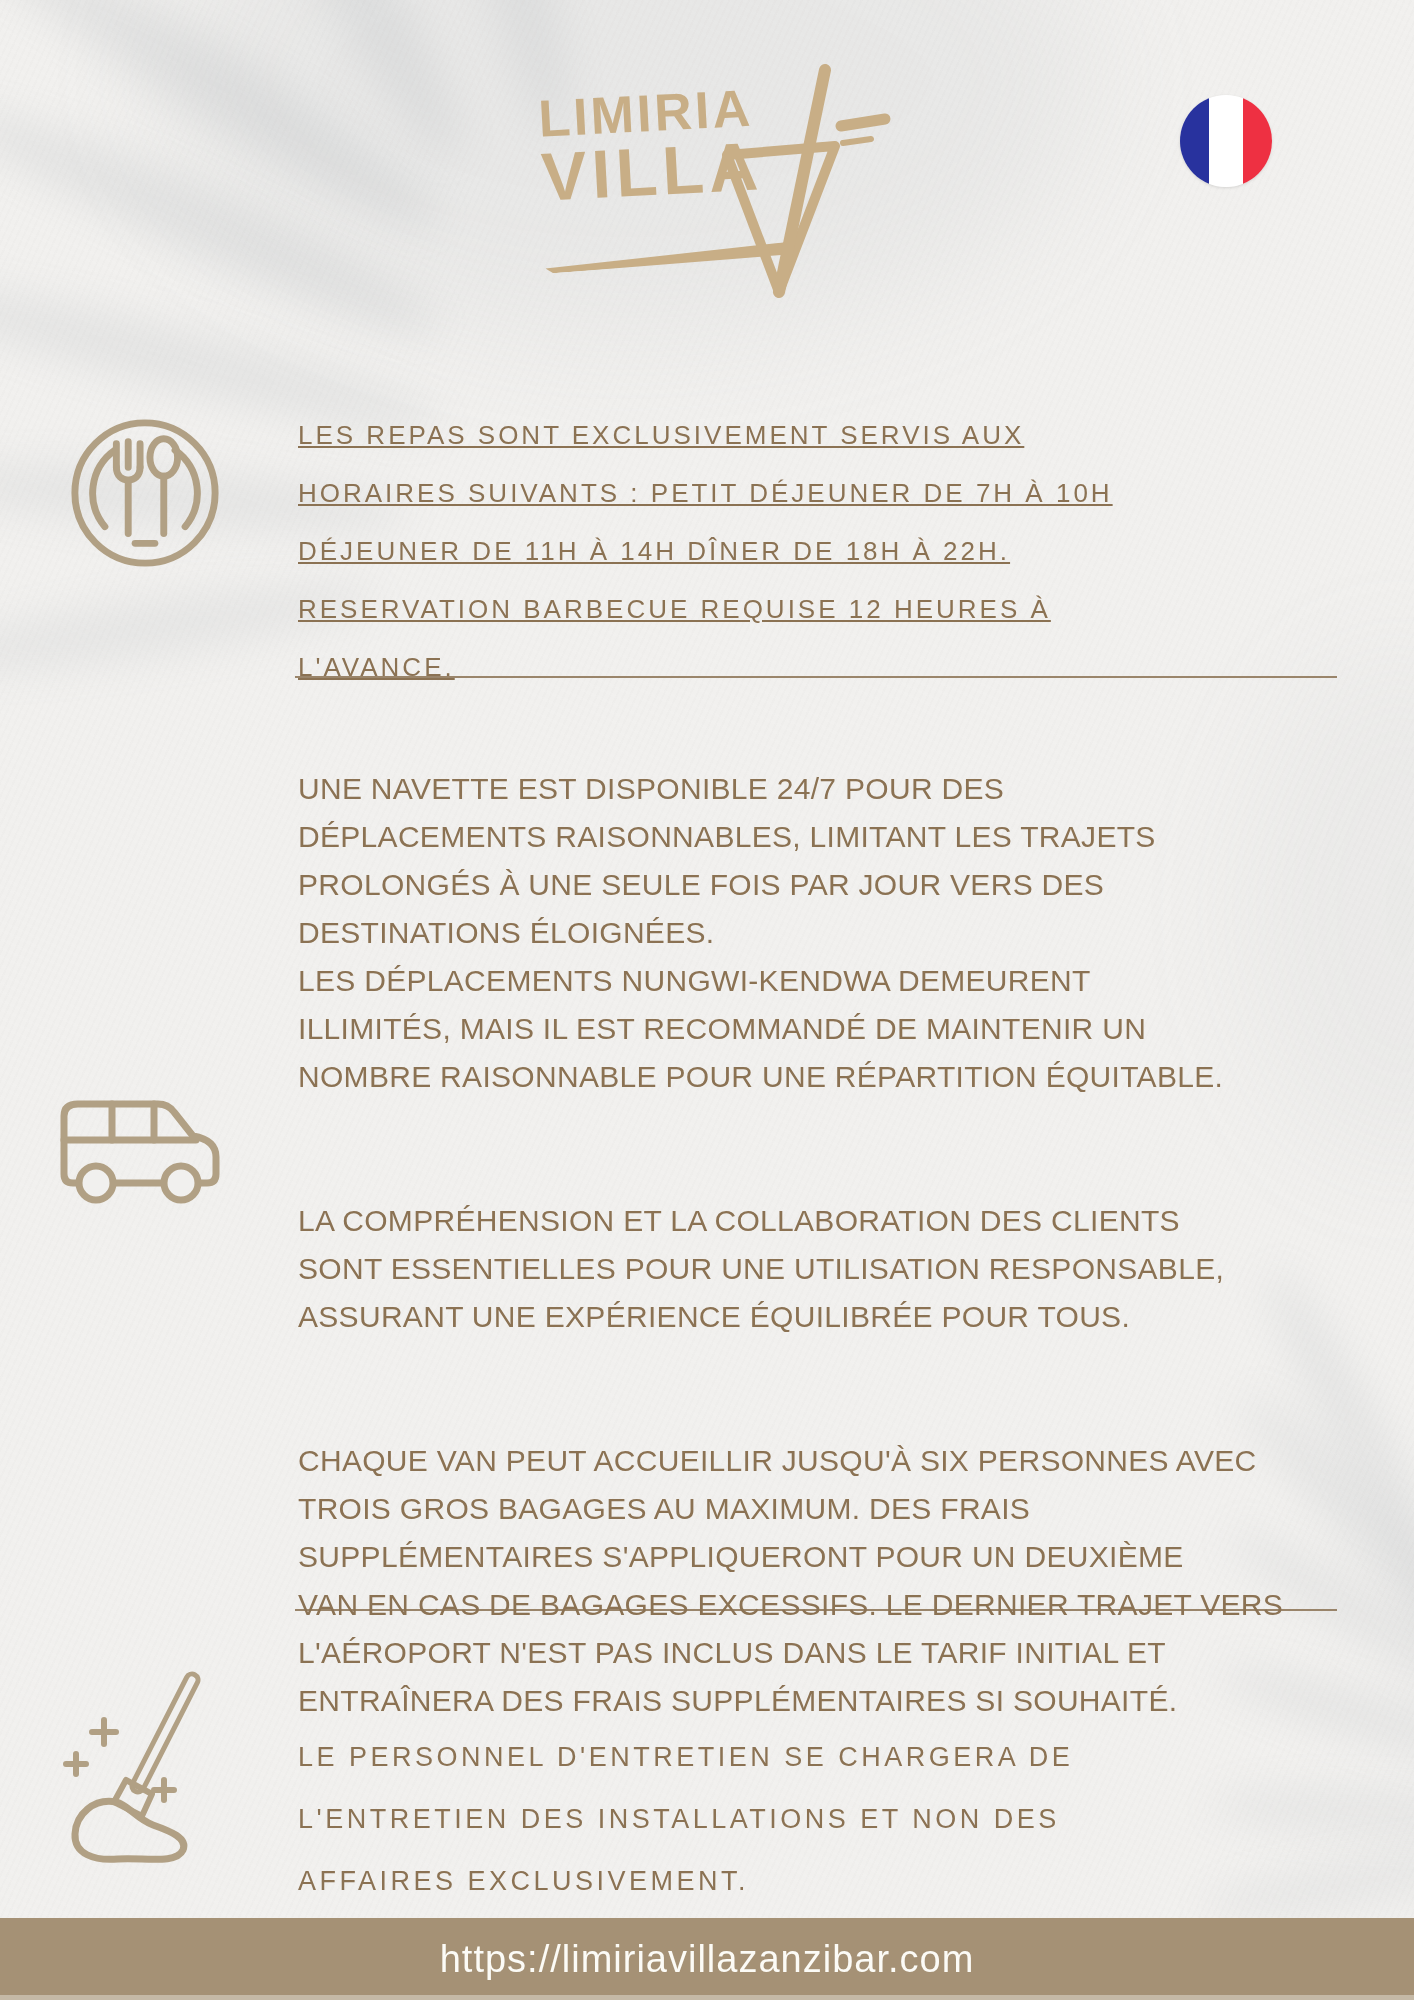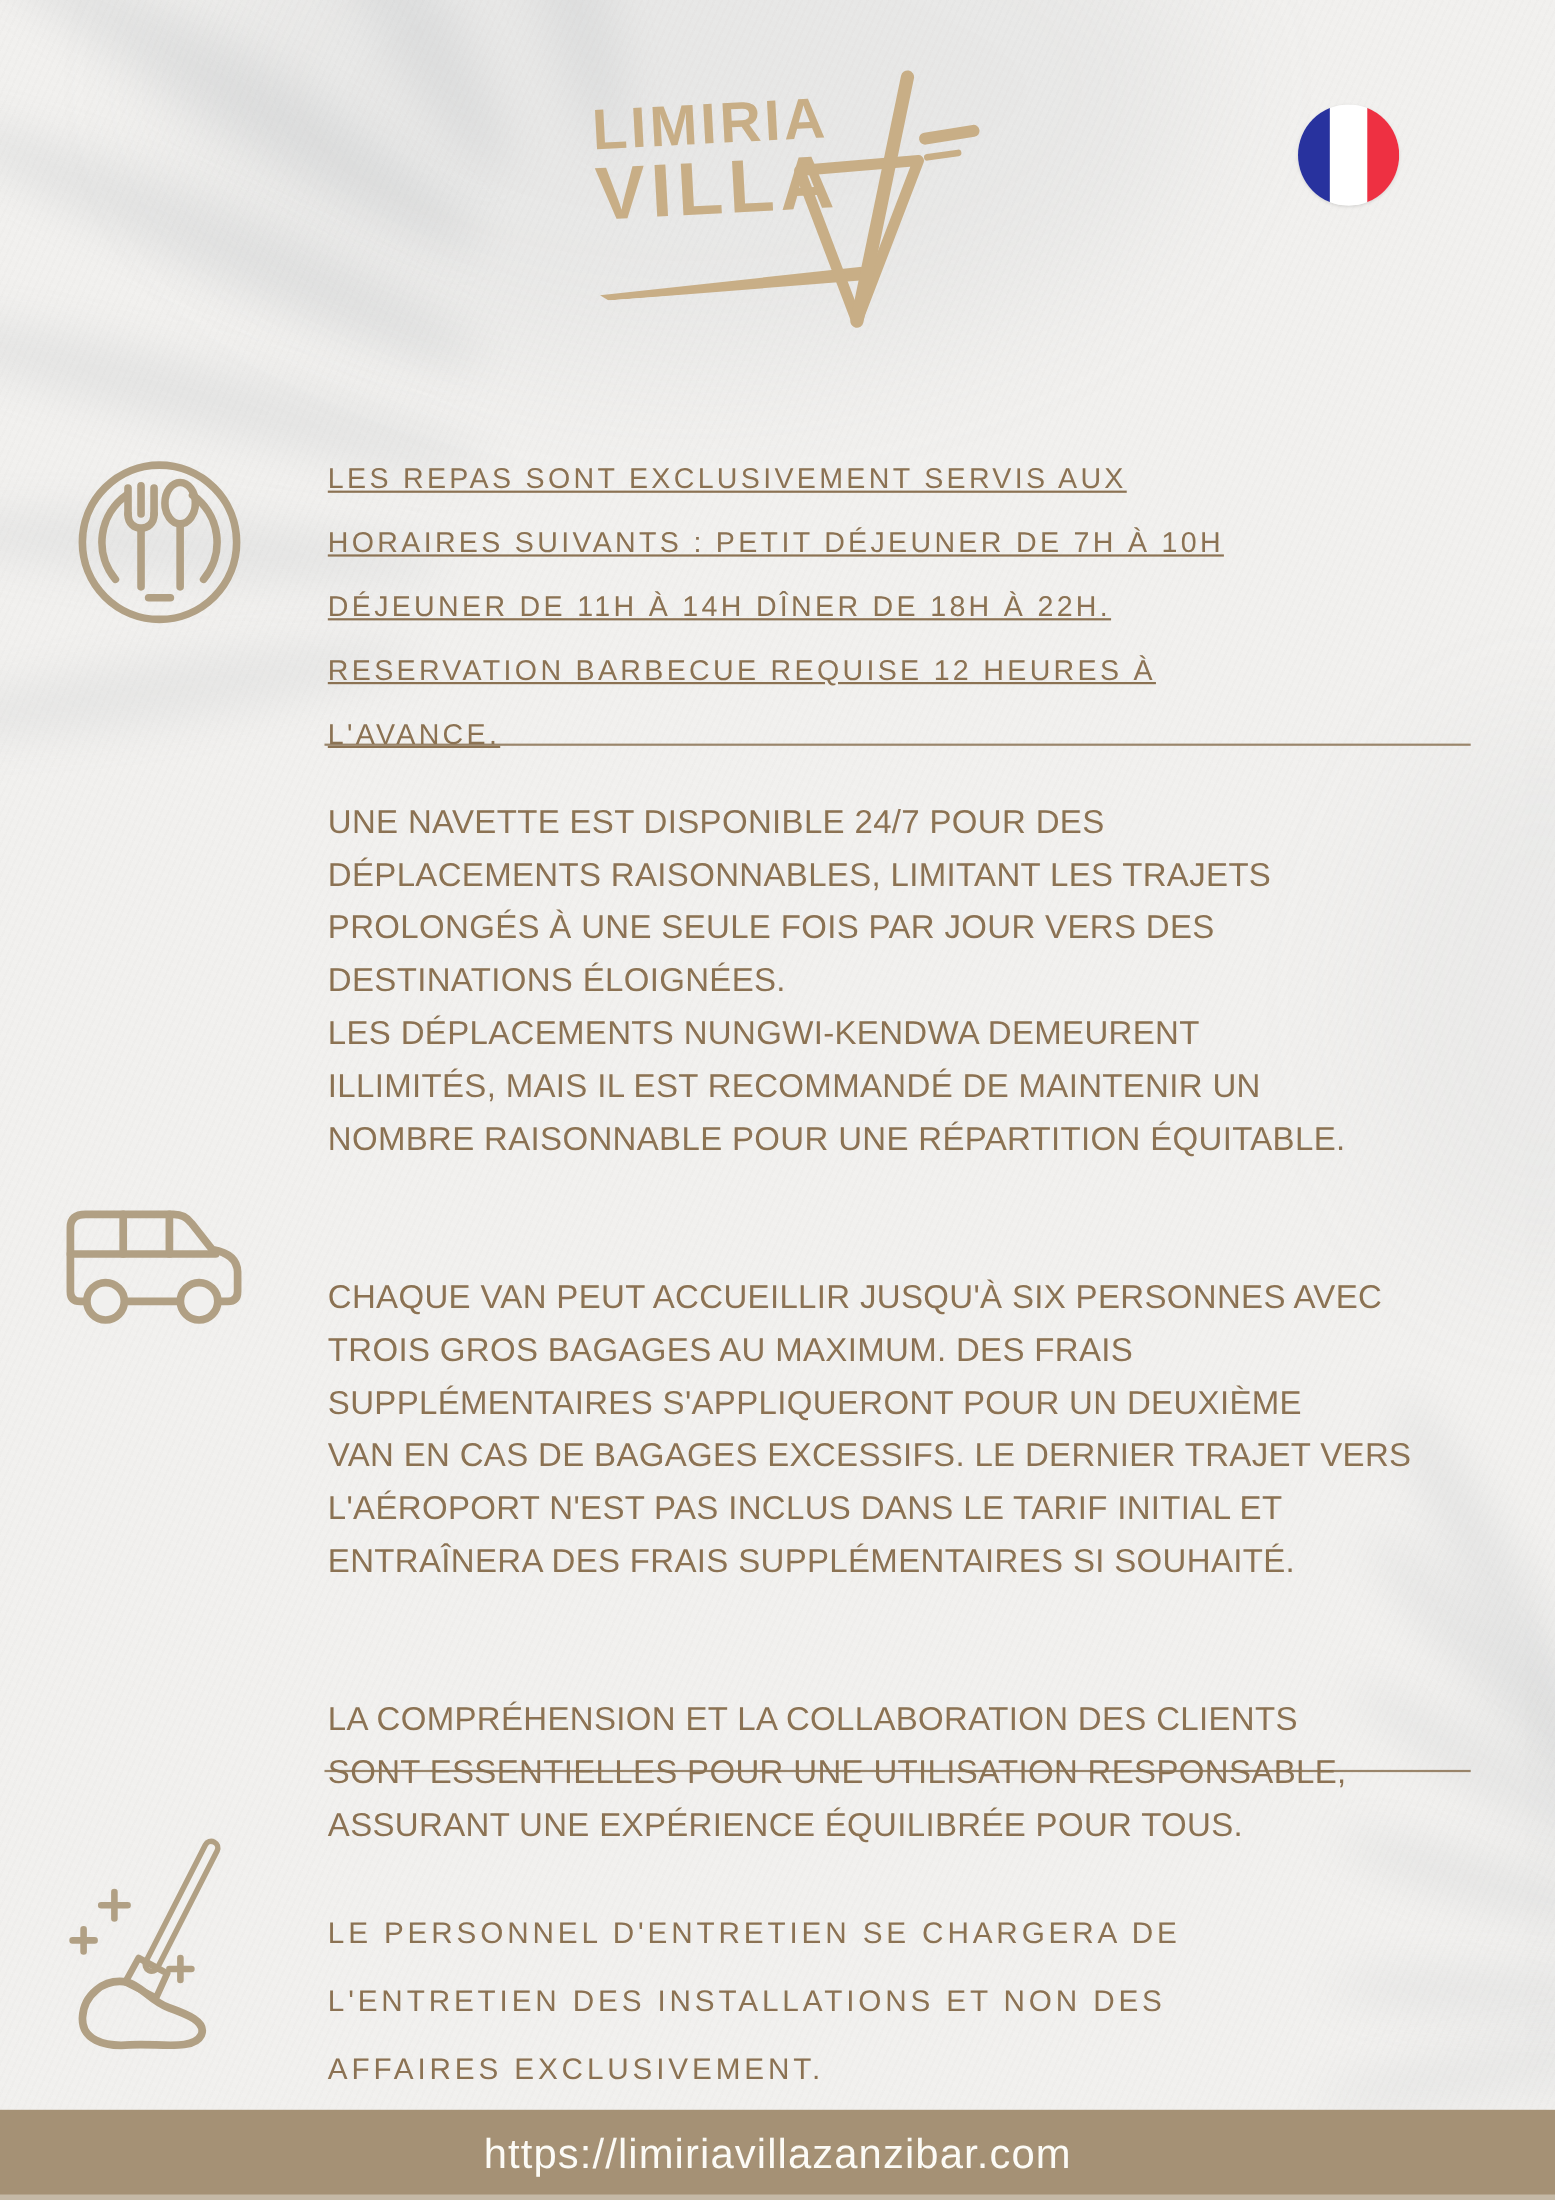--- a/index.html
+++ b/index.html
@@ -41,21 +41,21 @@
   
   .icon{position:absolute;color:var(--icon-tan);}
   .icon-meals{left:66px;top:414px;}
   .icon-van{left:50px;top:1082px;}
   .icon-mop{left:60px;top:1668px;}
 
   
   .tblock{position:absolute;color:var(--text-brown);white-space:pre-line;}
   .tblock p{margin:0;}
   .t1{left:298px;top:348px;width:990px;font-size:26px;letter-spacing:3px;line-height:58px;text-decoration:underline;}
-  .t2{left:298px;top:676px;width:1095px;font-size:30px;letter-spacing:0.3px;line-height:48px;}
+  .t2{left:298px;top:717px;width:1095px;font-size:30px;letter-spacing:0.3px;line-height:48px;}
   .t2 p{margin:0 0 48px 0;}
   .t3{left:298px;top:1664px;width:970px;font-size:27px;letter-spacing:3.5px;line-height:62px;}
 
   .divider{position:absolute;left:295px;width:1042px;border-top:2px solid var(--divider);opacity:.85;}
   .divider-1{top:676px;}
   .divider-2{top:1609px;}
 
   
   .footer{position:absolute;left:0;top:1918px;width:100%;height:82px;background:var(--footer-bg);
     display:flex;align-items:center;justify-content:center;z-index:3;}
@@ -156,29 +156,29 @@
     <div class="divider divider-1"></div>
 
     <div class="tblock t2">
       <p>UNE NAVETTE EST DISPONIBLE 24/7 POUR DES
 DÉPLACEMENTS RAISONNABLES, LIMITANT LES TRAJETS
 PROLONGÉS À UNE SEULE FOIS PAR JOUR VERS DES
 DESTINATIONS ÉLOIGNÉES.
 LES DÉPLACEMENTS NUNGWI-KENDWA DEMEURENT
 ILLIMITÉS, MAIS IL EST RECOMMANDÉ DE MAINTENIR UN
 NOMBRE RAISONNABLE POUR UNE RÉPARTITION ÉQUITABLE.</p>
+      <p>LA COMPRÉHENSION ET LA COLLABORATION DES CLIENTS
+SONT ESSENTIELLES POUR UNE UTILISATION RESPONSABLE,
+ASSURANT UNE EXPÉRIENCE ÉQUILIBRÉE POUR TOUS.</p>
       <p>CHAQUE VAN PEUT ACCUEILLIR JUSQU'À SIX PERSONNES AVEC
 TROIS GROS BAGAGES AU MAXIMUM. DES FRAIS
 SUPPLÉMENTAIRES S'APPLIQUERONT POUR UN DEUXIÈME
 VAN EN CAS DE BAGAGES EXCESSIFS. LE DERNIER TRAJET VERS
 L'AÉROPORT N'EST PAS INCLUS DANS LE TARIF INITIAL ET
 ENTRAÎNERA DES FRAIS SUPPLÉMENTAIRES SI SOUHAITÉ.</p>
-      <p>LA COMPRÉHENSION ET LA COLLABORATION DES CLIENTS
-SONT ESSENTIELLES POUR UNE UTILISATION RESPONSABLE,
-ASSURANT UNE EXPÉRIENCE ÉQUILIBRÉE POUR TOUS.</p>
     </div>
 
     <div class="divider divider-2"></div>
 
     <div class="tblock t3">
       <p>LE PERSONNEL D'ENTRETIEN SE CHARGERA DE
 L'ENTRETIEN DES INSTALLATIONS ET NON DES
 AFFAIRES EXCLUSIVEMENT.</p>
     </div>
 

